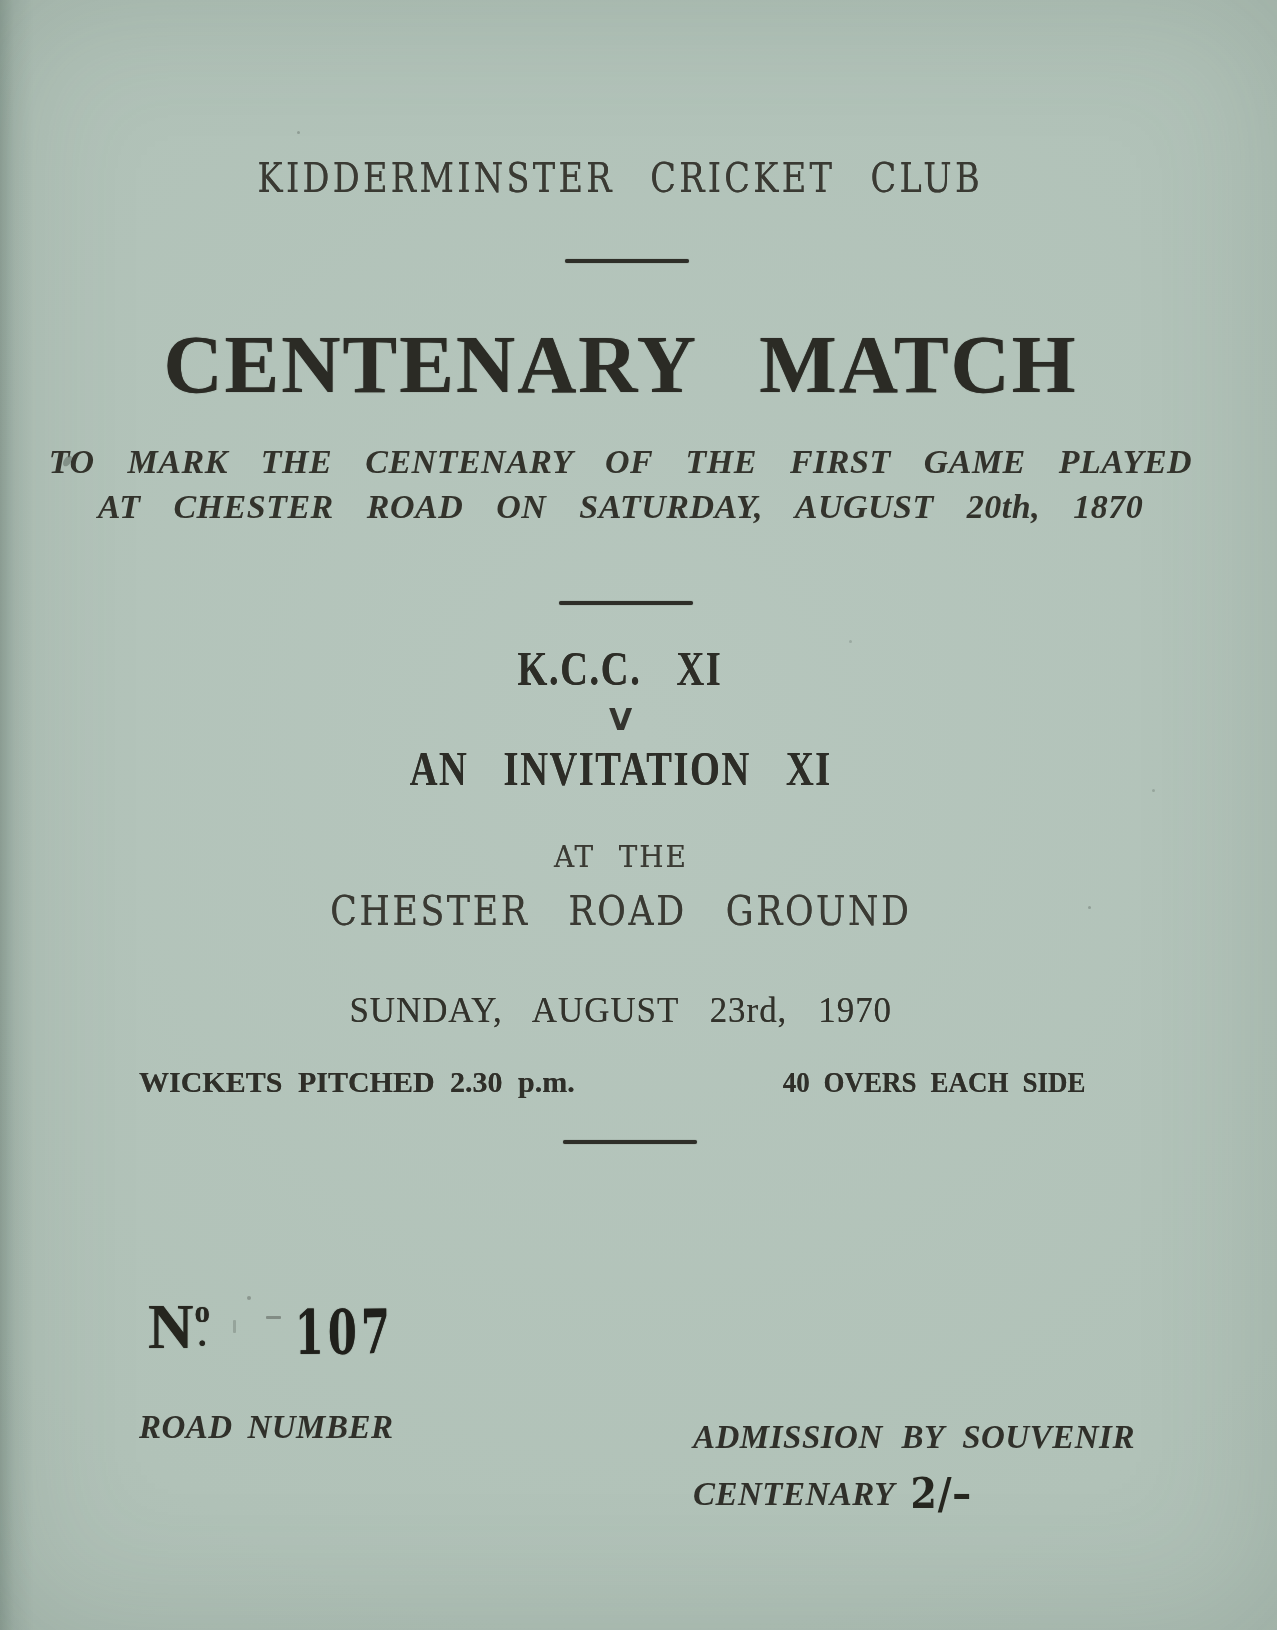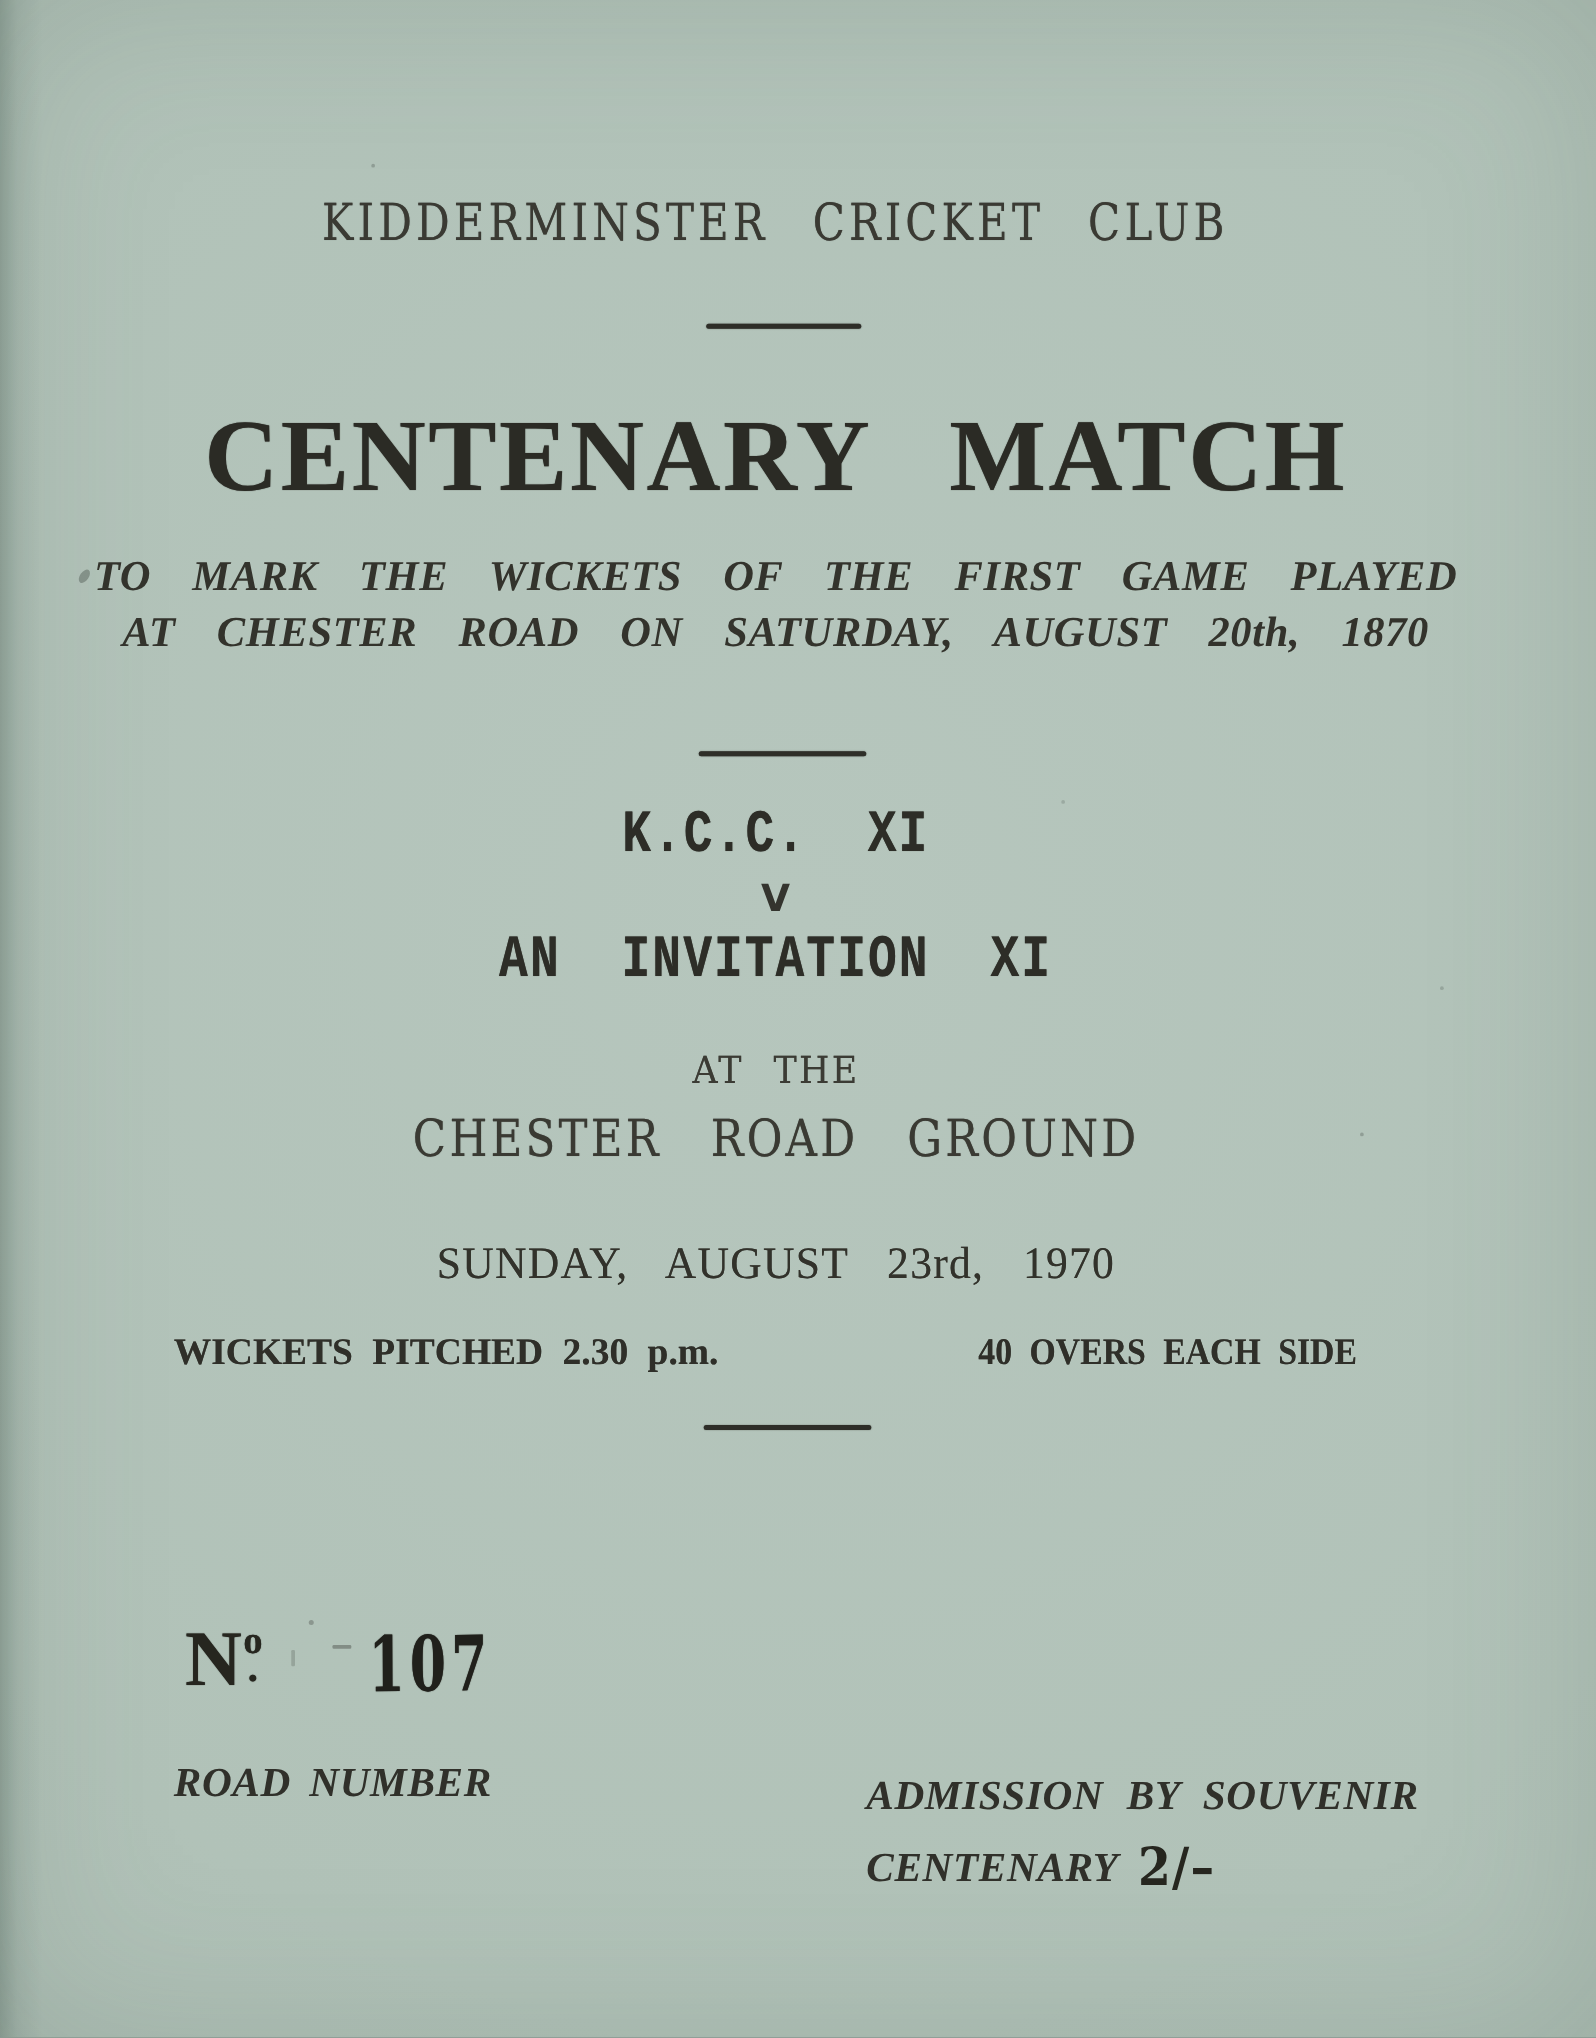--- a/index.html
+++ b/index.html
@@ -32,21 +32,20 @@
     letter-spacing:2px; word-spacing:42px; margin:12px;
     text-shadow:0 0 .8px rgba(40,40,35,.8);
   }
   .occasion{
     top:440px; font-style:italic; font-weight:600; font-size:34px;
     word-spacing:24px; letter-spacing:.5px; line-height:1.32; color:#33332c;
   }
   .team{
     font-size:48px; font-weight:bold; word-spacing:30px; letter-spacing:2px; color:#2d2d27;
     text-shadow:0 0 .6px rgba(40,40,35,.8);
-    font-family:Liberation Mono, monospace;
   }
   .team1{ top:645px; }
   .versus{
     top:705px; font-family:"DejaVu Sans", sans-serif; font-weight:600;
     font-size:30px; color:#34342e;
   }
   .team2{ top:745px; }
   .slab-sm{
     font-family:"DejaVu Serif", serif; font-size:30px; letter-spacing:2px;
     word-spacing:14px; color:#3b3b34; text-shadow:0 0 .5px rgba(55,55,48,.7);
@@ -132,21 +131,21 @@
 
 <div class="page">
 
   <div class="line club"><span class="sq" style="--sx:.82">KIDDERMINSTER CRICKET CLUB</span></div>
 
   <div class="rule rule1"></div>
 
   <h1 class="line main-title"><span>CENTENARY MATCH</span></h1>
 
   <div class="line occasion">
-    <div>TO MARK THE WICKETS OF THE FIRST GAME PLAYED</div>
+    <div>TO MARK THE CENTENARY OF THE FIRST GAME PLAYED</div>
     <div>AT CHESTER ROAD ON SATURDAY, AUGUST 20th, 1870</div>
   </div>
 
   <div class="rule rule2"></div>
 
   <div class="line team team1"><span class="sq" style="--sx:.8">K.C.C. XI</span></div>
 
   <div class="line versus"><span>V</span></div>
 
   <div class="line team team2"><span class="sq" style="--sx:.8">AN INVITATION XI</span></div>

